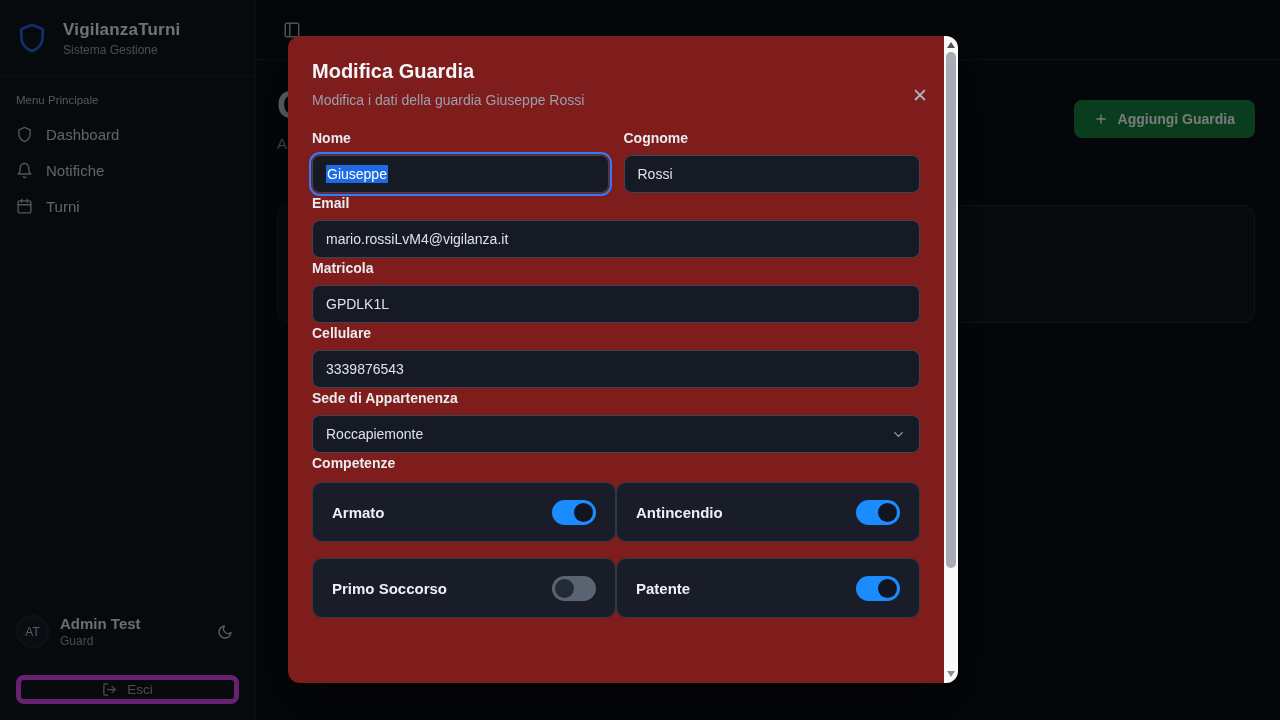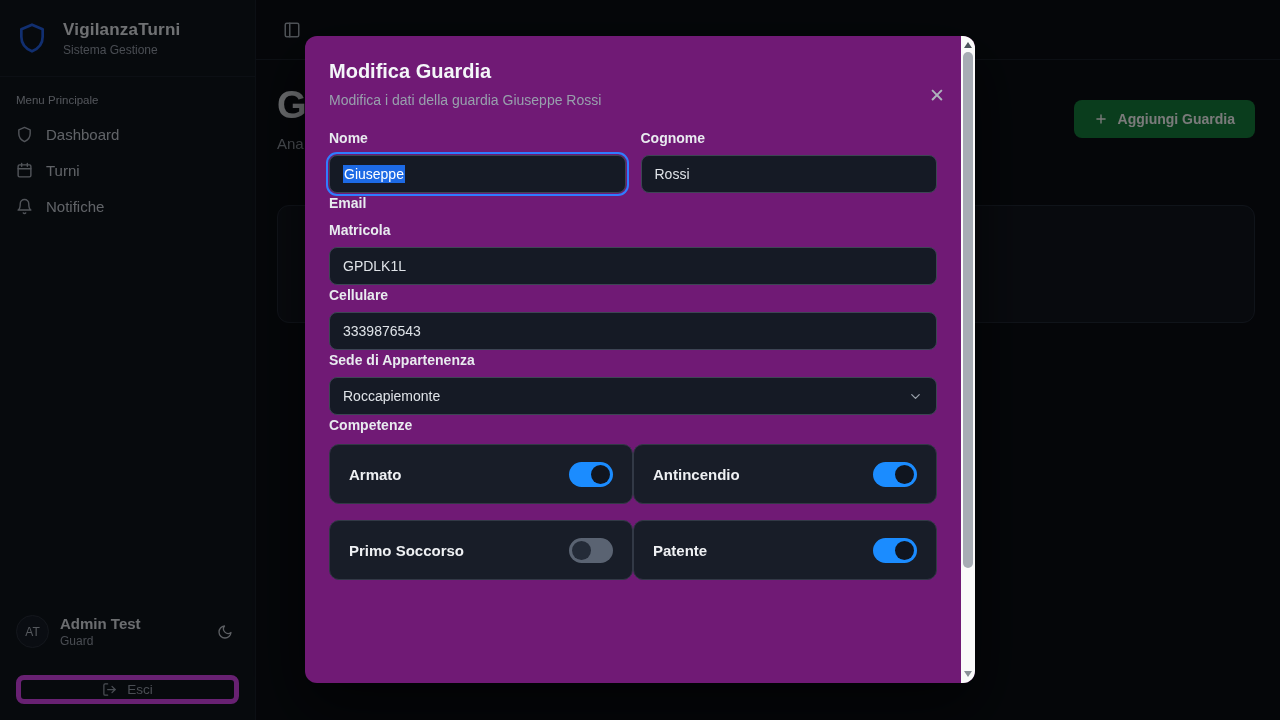--- a/index.html
+++ b/index.html
@@ -49,22 +49,22 @@
   .add-btn { position:absolute; top:100px; right:25px; height:38px; padding:0 20px;
     background:#15803d; border:none; border-radius:8px; color:#fff; font-size:14px;
     font-weight:600; display:flex; align-items:center; gap:10px; cursor:pointer;
     font-family:inherit; }
   .add-btn svg { width:14px; height:14px; }
   .bg-card { position:absolute; left:21px; right:25px; top:205px; height:118px;
     border:1px solid #232a37; border-radius:12px; background:#12161f; }
 
   
   .overlay { position:fixed; inset:0; background:rgba(0,0,0,0.52); z-index:40; }
-  .modal { position:fixed; left:305px; top:36px; width:670px; height:647px; z-index:50;
-    background:#701a75; border-radius:12px; overflow:hidden;
+  .modal { position:fixed; left:288px; top:36px; width:670px; height:647px; z-index:50;
+    background:#7f1d1d; border-radius:12px; overflow:hidden;
     box-shadow:0 24px 60px rgba(0,0,0,.6); }
   .modal-body { width:656px; padding:22px 24px 0; position:relative; }
   .modal-title { font-size:20px; line-height:26px; font-weight:700; color:#f4f6f9; }
   .modal-sub { margin-top:6px; font-size:14px; line-height:20px; color:#98a0ad; }
   .close-btn { position:absolute; top:50px; right:14px; width:20px; height:20px;
     background:none; border:none; color:#aeb4bd; font-size:19px; line-height:20px;
     cursor:pointer; font-family:inherit; }
 
   .form { margin-top:18px; }
   .grid2 { display:grid; grid-template-columns:1fr 1fr; gap:15px; }
@@ -131,34 +131,34 @@
         <span>
           <svg viewBox="0 0 24 24" fill="none" stroke="currentColor" stroke-width="2" stroke-linejoin="round" stroke-linecap="round" width="17" height="17">
               <path d="M12 2l8 3.5V11c0 5.2-3.4 9-8 11-4.6-2-8-5.8-8-11V5.5L12 2z"></path>
             </svg>
         </span>
         <span>Dashboard</span>
       </div>
       <div class="nav-item">
         <span>
           <svg viewBox="0 0 24 24" fill="none" stroke="currentColor" stroke-width="2" stroke-linejoin="round" stroke-linecap="round" width="17" height="17">
+              <path d="M18 8a6 6 0 0 0-12 0c0 7-3 9-3 9h18s-3-2-3-9"></path>
+              <path d="M13.7 21a2 2 0 0 1-3.4 0"></path>
+            </svg>
+        </span>
+        <span>Notifiche</span>
+      </div>
+      <div class="nav-item">
+        <span>
+          <svg viewBox="0 0 24 24" fill="none" stroke="currentColor" stroke-width="2" stroke-linejoin="round" stroke-linecap="round" width="17" height="17">
               <rect x="3" y="4" width="18" height="17" rx="2"></rect>
               <path d="M16 2v4M8 2v4M3 9.5h18"></path>
             </svg>
         </span>
         <span>Turni</span>
-      </div>
-      <div class="nav-item">
-        <span>
-          <svg viewBox="0 0 24 24" fill="none" stroke="currentColor" stroke-width="2" stroke-linejoin="round" stroke-linecap="round" width="17" height="17">
-              <path d="M18 8a6 6 0 0 0-12 0c0 7-3 9-3 9h18s-3-2-3-9"></path>
-              <path d="M13.7 21a2 2 0 0 1-3.4 0"></path>
-            </svg>
-        </span>
-        <span>Notifiche</span>
       </div>
     </nav>
 
     <div class="sb-footer">
       <div class="user-row">
         <div class="avatar">AT</div>
         <div>
           <div class="user-name">Admin Test</div>
           <div class="user-role">Guard</div>
         </div>
@@ -226,20 +226,21 @@
           </div>
         </div>
         <div class="field">
           <label class="f-label">Cognome</label>
           <input class="input" value="Rossi" style="">
         </div>
       </div>
 
       <div class="field">
         <label class="f-label">Email</label>
+        <input class="input" value="mario.rossiLvM4@vigilanza.it" style="">
       </div>
 
       <div class="field">
         <label class="f-label">Matricola</label>
         <input class="input" value="GPDLK1L" style="">
       </div>
 
       <div class="field">
         <label class="f-label">Cellulare</label>
         <input class="input" value="3339876543" style="">

